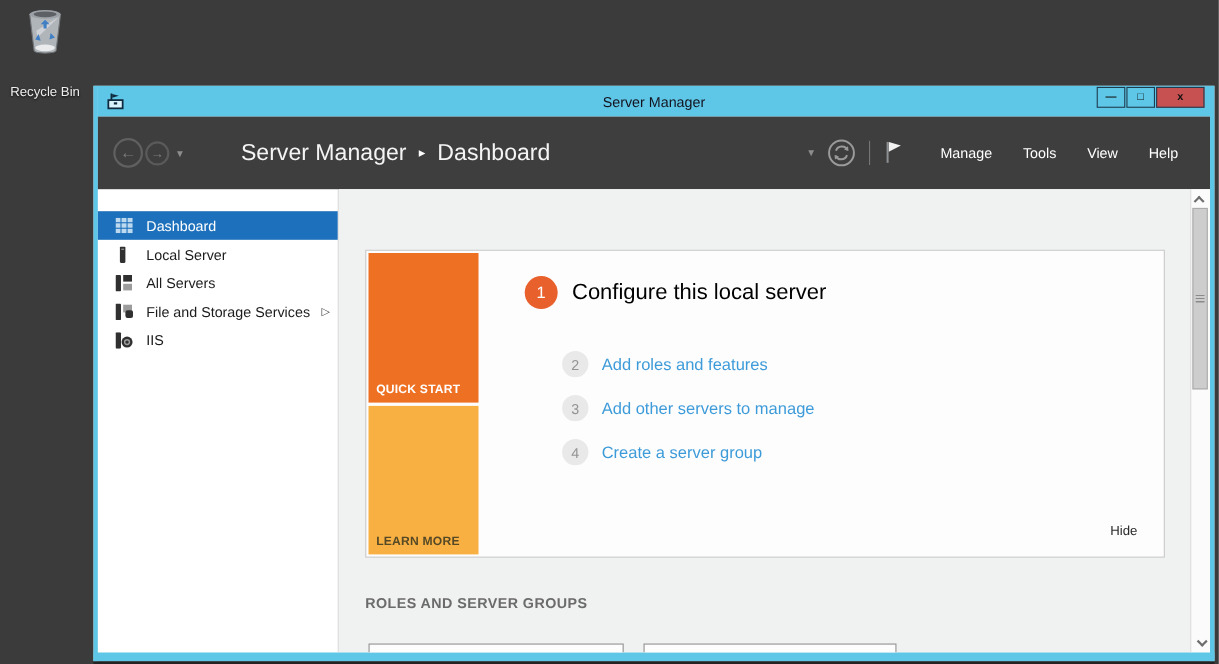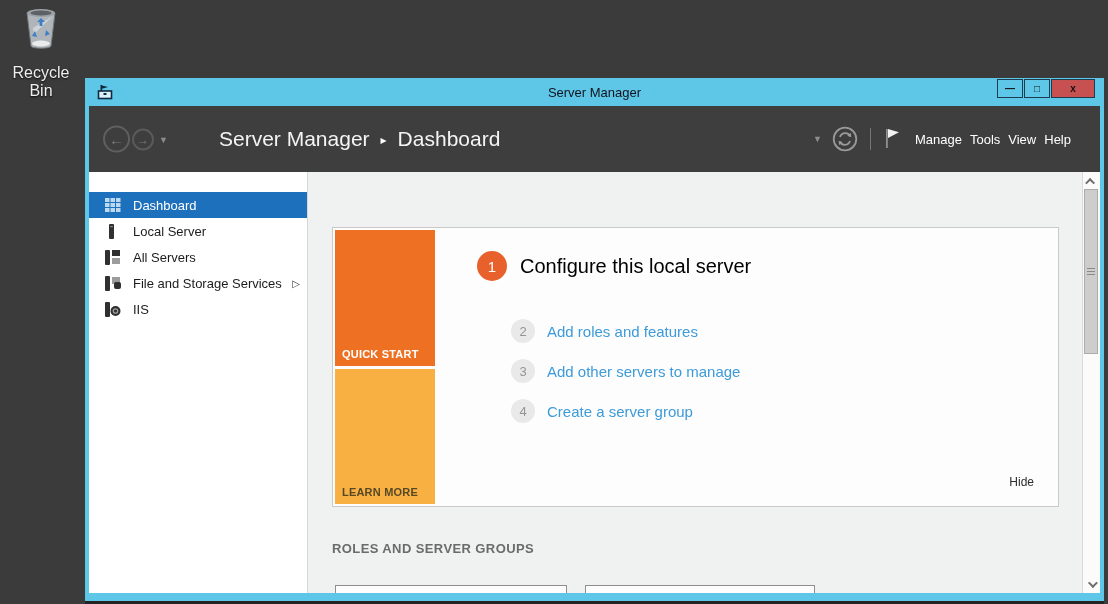--- a/index.html
+++ b/index.html
@@ -1,21 +1,21 @@
 <!DOCTYPE html>
 <html><head>
 <meta charset="utf-8">
 <style>
   * { margin:0; padding:0; box-sizing:border-box; }
   html,body { width:1108px; height:604px; overflow:hidden; }
   body { background:#3b3b3b; font-family:"Liberation Sans", sans-serif; position:relative; }
 
   
   .recycle-bin { position:absolute; left:8px; top:4px; width:66px; text-align:center; cursor:default; }
-  .recycle-bin .rb-label { margin-top:8px; font-size:16px; color:#eee; text-shadow:0 1px 2px rgba(0,0,0,.9); }
+  .recycle-bin .rb-label { margin-top:19px; font-size:12px; color:#eee; text-shadow:0 1px 2px rgba(0,0,0,.9); }
 
   
   .window { position:absolute; left:85px; top:78px; width:1019px; height:523px;
             border-left:4px solid #5ec6e6; border-right:4px solid #5ec6e6; border-bottom:8px solid #5ec6e6;
             background:#fff; box-shadow:0 3px 0 rgba(0,0,0,.4); }
 
   
   .titlebar { height:28px; background:#5ec6e6; position:relative; display:flex; align-items:center; }
   .app-icon { position:absolute; left:8px; top:6px; }
   .tb-title { position:absolute; left:0; right:0; text-align:center; font-size:13px; color:#13131f; }
@@ -29,21 +29,21 @@
   .navbar { height:66px; background:#3e3e3e; position:relative; }
   .nav-left { position:absolute; left:14px; top:50%; transform:translateY(-50%); display:flex; align-items:center; }
   .nav-circle { border-radius:50%; display:flex; align-items:center; justify-content:center; color:#7d7d7d; }
   .nav-back { width:27px; height:27px; border:2px solid #606060; font-size:15px; }
   .nav-fwd  { width:22px; height:22px; border:2px solid #5a5a5a; font-size:12px; margin-left:2px; }
   .nav-caret { color:#8d8d8d; font-size:9px; margin-left:5px; }
   .breadcrumb { position:absolute; left:130px; top:50%; transform:translateY(-50%);
                 font-size:21px; font-weight:300; color:#f4f4f4; white-space:nowrap; }
   .breadcrumb .bc-sep { font-size:12px; margin:0 11px; position:relative; top:-2px; color:#fff; }
   .nav-right { position:absolute; right:29px; top:50%; transform:translateY(-50%); display:flex; align-items:center; }
-  .nav-right .menu { color:#fff; font-size:13px; margin-left:8px; cursor:default; }
+  .nav-right .menu { color:#fff; font-size:13px; margin-left:28px; cursor:default; }
   .nav-sep { width:1px; height:22px; background:#767676; margin:0 12px; }
   .refresh-wrap { margin-left:10px; display:flex; }
   .flag-wrap { display:flex; margin-right:4px; }
 
   
   .win-body { display:flex; height:421px; }
 
   
   .sidebar { width:219px; background:#fff; border-right:1px solid #d6d6d6; padding-top:20px; }
   .side-item { height:26px; display:flex; align-items:center; padding-left:16px; font-size:13px; color:#1c1c1c; cursor:default; }

